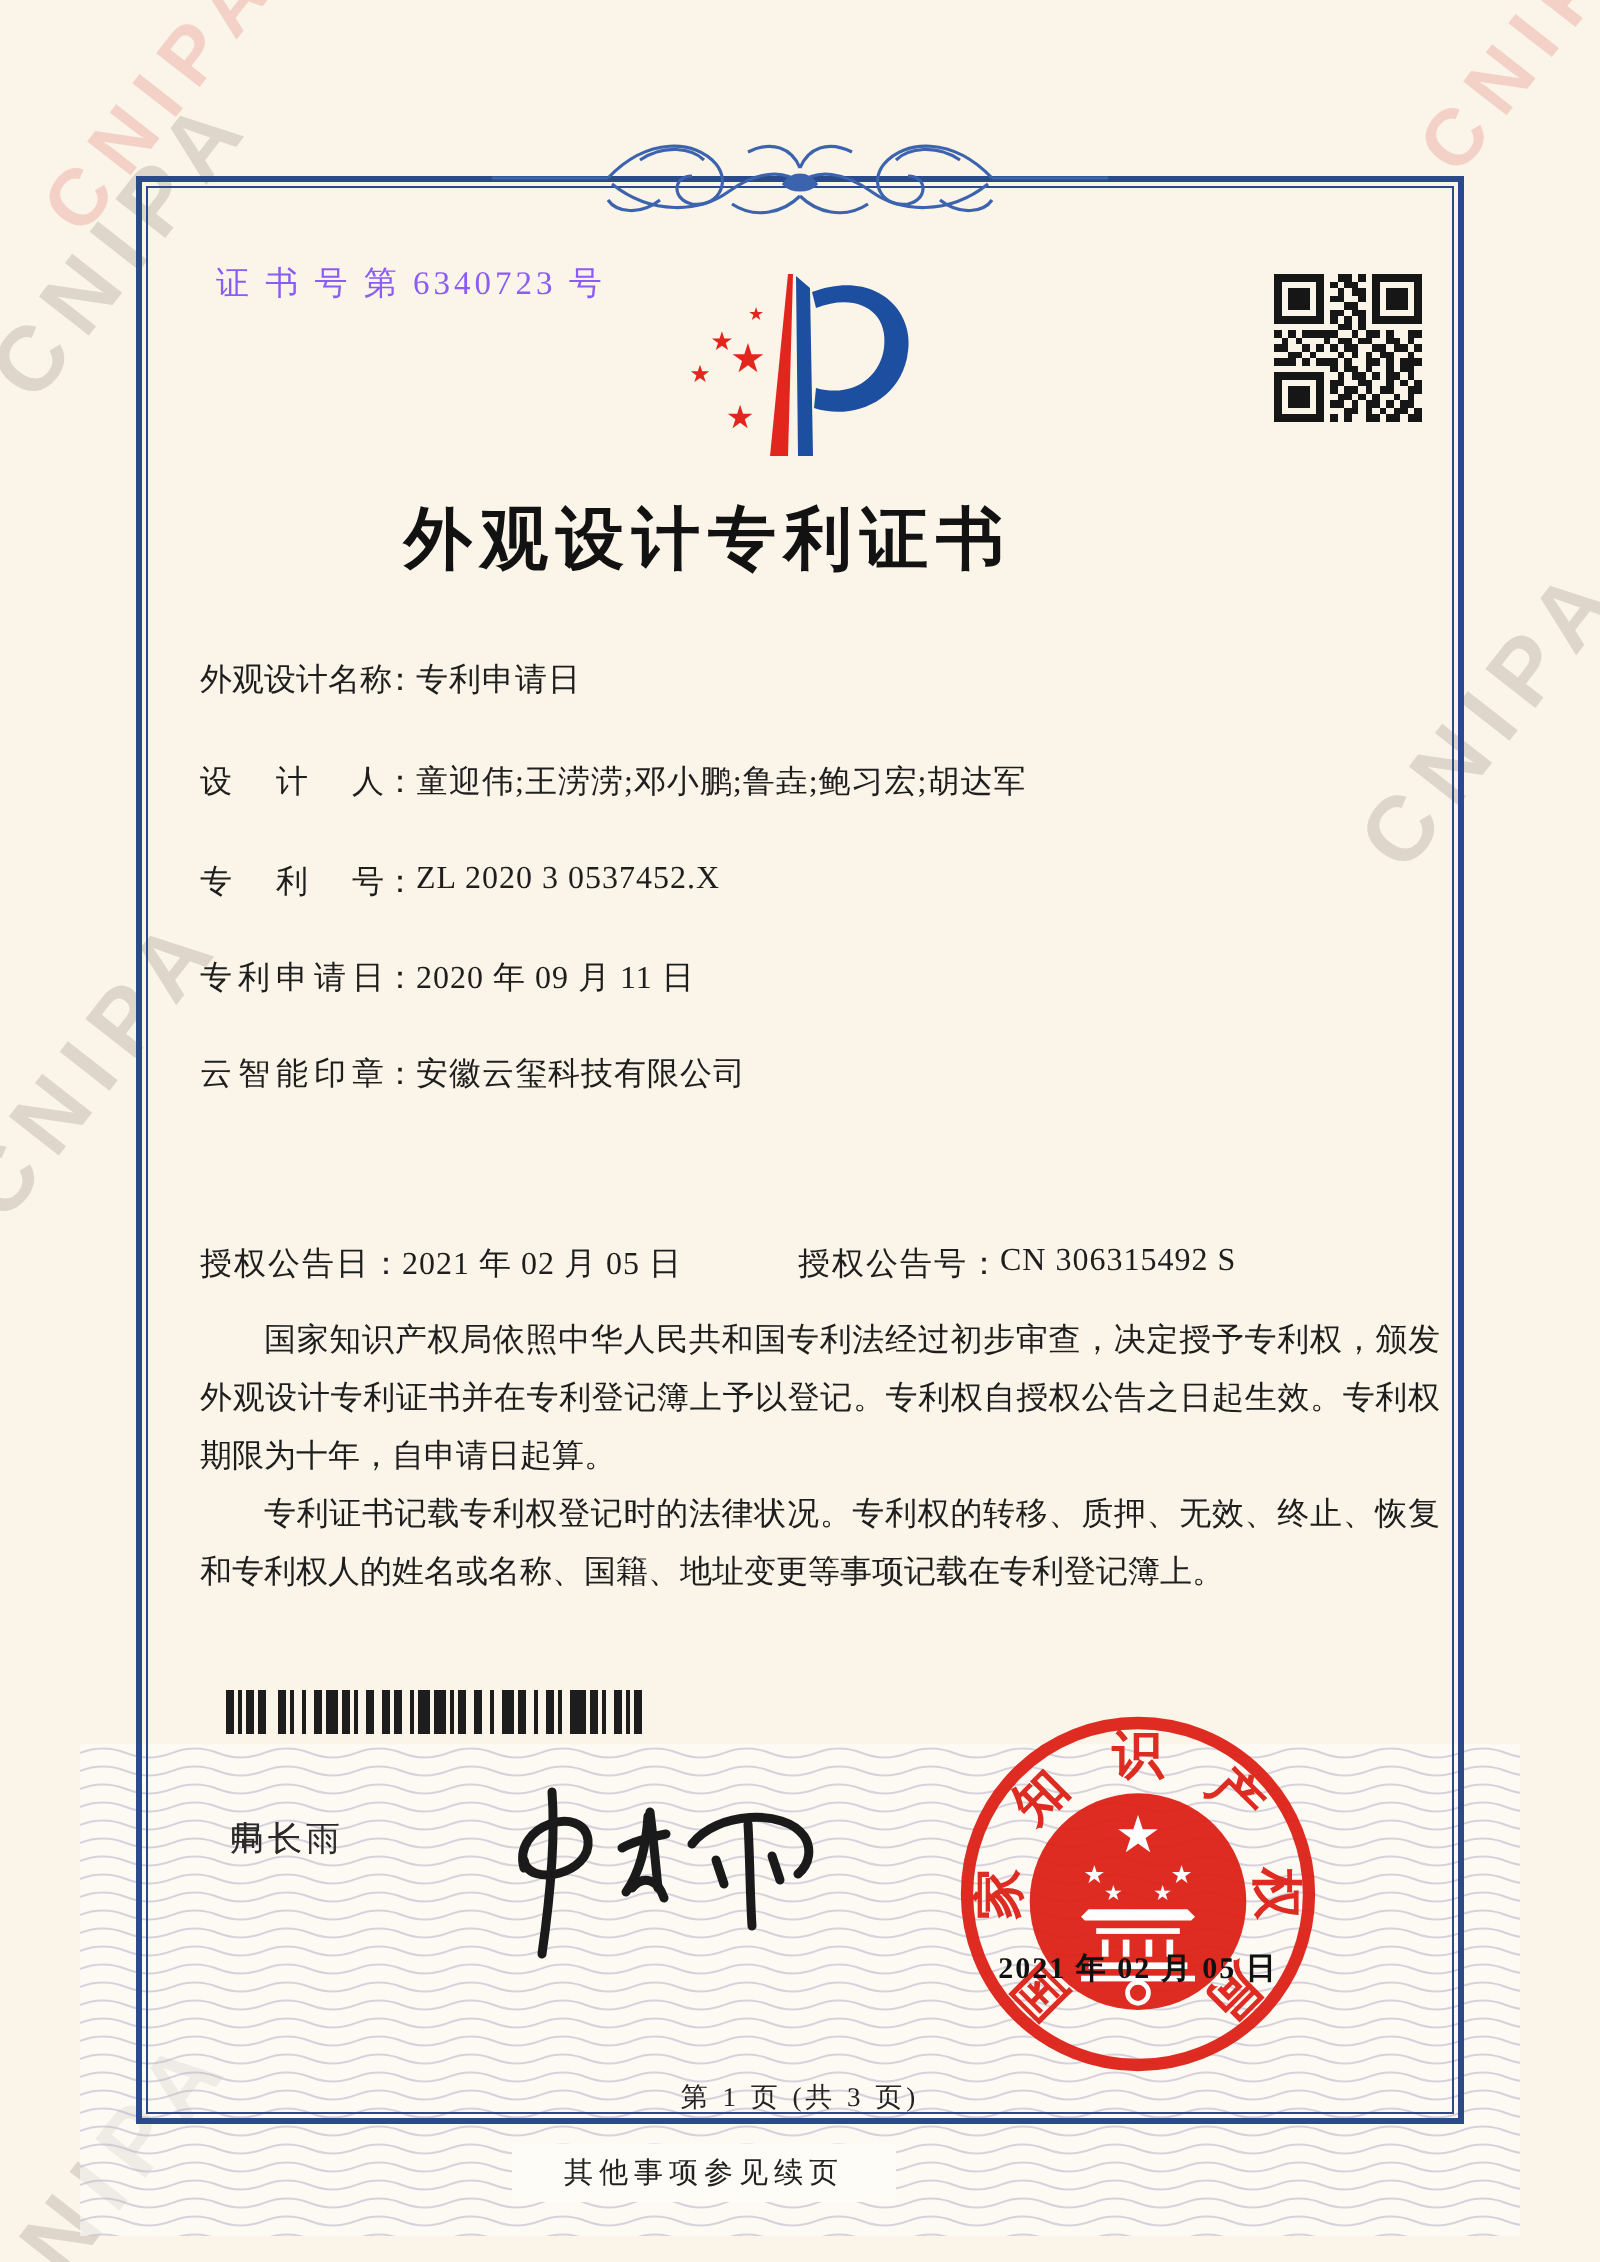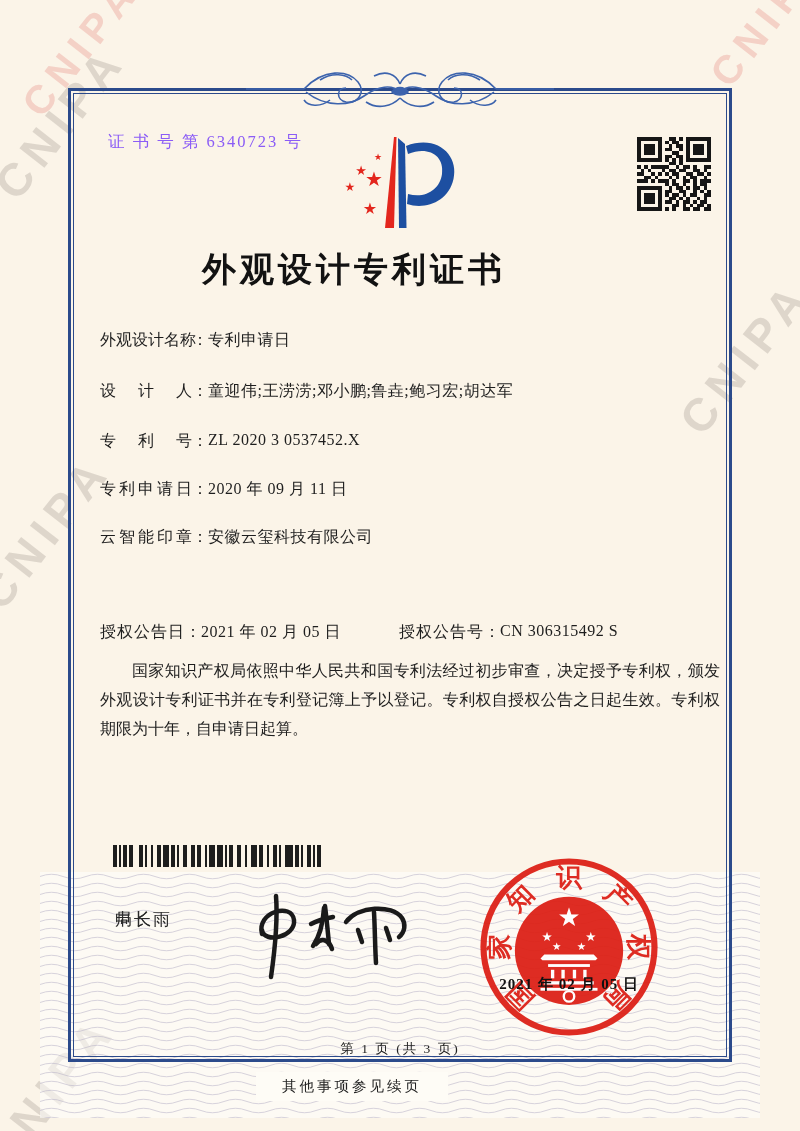--- a/index.html
+++ b/index.html
@@ -606,20 +606,21 @@
   </div>
   <div class="frow" style="top:527px;">
     <span class="flabel">云智能印章</span><span class="colon">：</span><span class="fval">安徽云玺科技有限公司</span>
   </div>
   <div class="frow" style="top:622px;">
     <span class="flabel2">授权公告日</span><span class="colon">：</span><span class="fval">2021 年 02 月 05 日</span><span class="grant2"><span class="flabel2">授权公告号</span><span class="colon">：</span><span class="fval">CN 306315492 S</span></span>
   </div>
 
   <div class="paras">
     <p>国家知识产权局依照中华人民共和国专利法经过初步审查，决定授予专利权，颁发外观设计专利证书并在专利登记簿上予以登记。专利权自授权公告之日起生效。专利权期限为十年，自申请日起算。</p>
+    <p>专利证书记载专利权登记时的法律状况。专利权的转移、质押、无效、终止、恢复和专利权人的姓名或名称、国籍、地址变更等事项记载在专利登记簿上。</p>
   </div>
 
   <div class="barcode">
       <i class="bar"></i>
       <i class="bar"></i>
       <i></i>
       <i class="bar"></i>
       <i></i>
       <i class="bar"></i>
       <i class="bar"></i>

